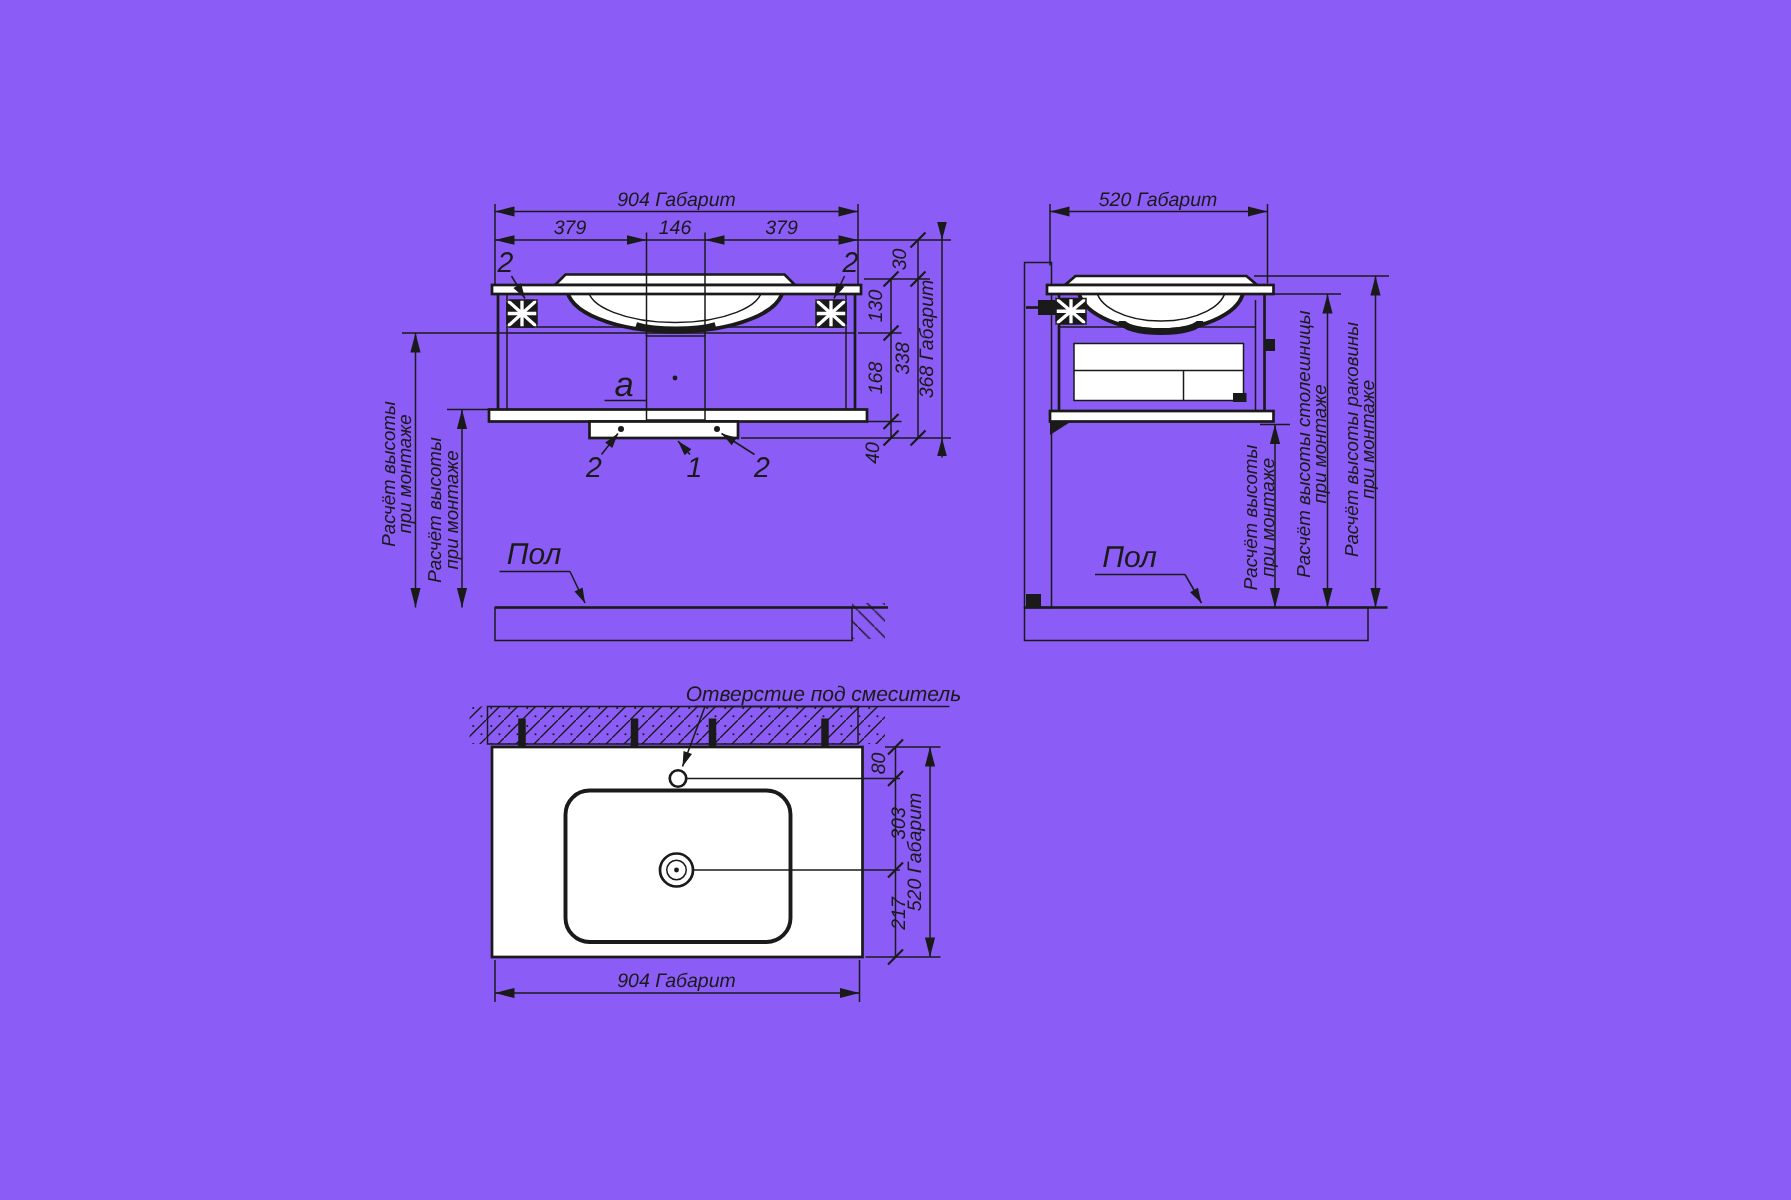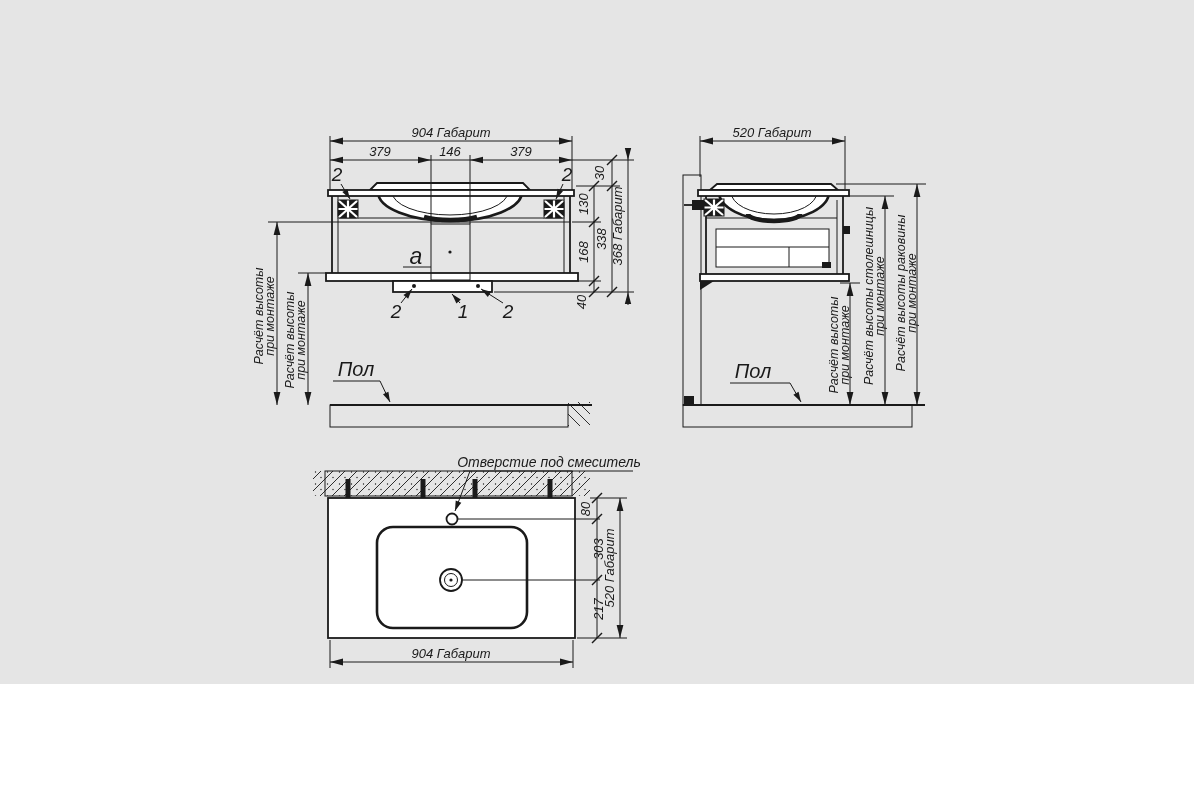--- a/index.html
+++ b/index.html
@@ -1,16 +1,16 @@
 <!DOCTYPE html>
 <html><head>
 <meta charset="utf-8">
 <style>
   html,body{margin:0;padding:0;background:#ffffff;}
-  .stage{position:relative;width:1194px;height:684px;background:#e5e5e5;overflow:hidden;}
+  .stage{position:relative;width:1194px;height:800px;background:#8b5cf6;overflow:hidden;}
   svg{display:block;}
   text{font-family:"Liberation Sans","DejaVu Sans",sans-serif;font-style:italic;fill:#1a1a1a;}
   .dim{font-size:13px;}
   .callout{font-size:19px;}
   .lbl-a{font-size:23px;}
   .pol{font-size:20px;}
   .note{font-size:12.5px;}
   .thin{stroke:#1a1a1a;stroke-width:1;fill:none;}
   .med{stroke:#1a1a1a;stroke-width:1.8;fill:none;}
   .thick{stroke:#1a1a1a;stroke-width:2.6;fill:none;}

